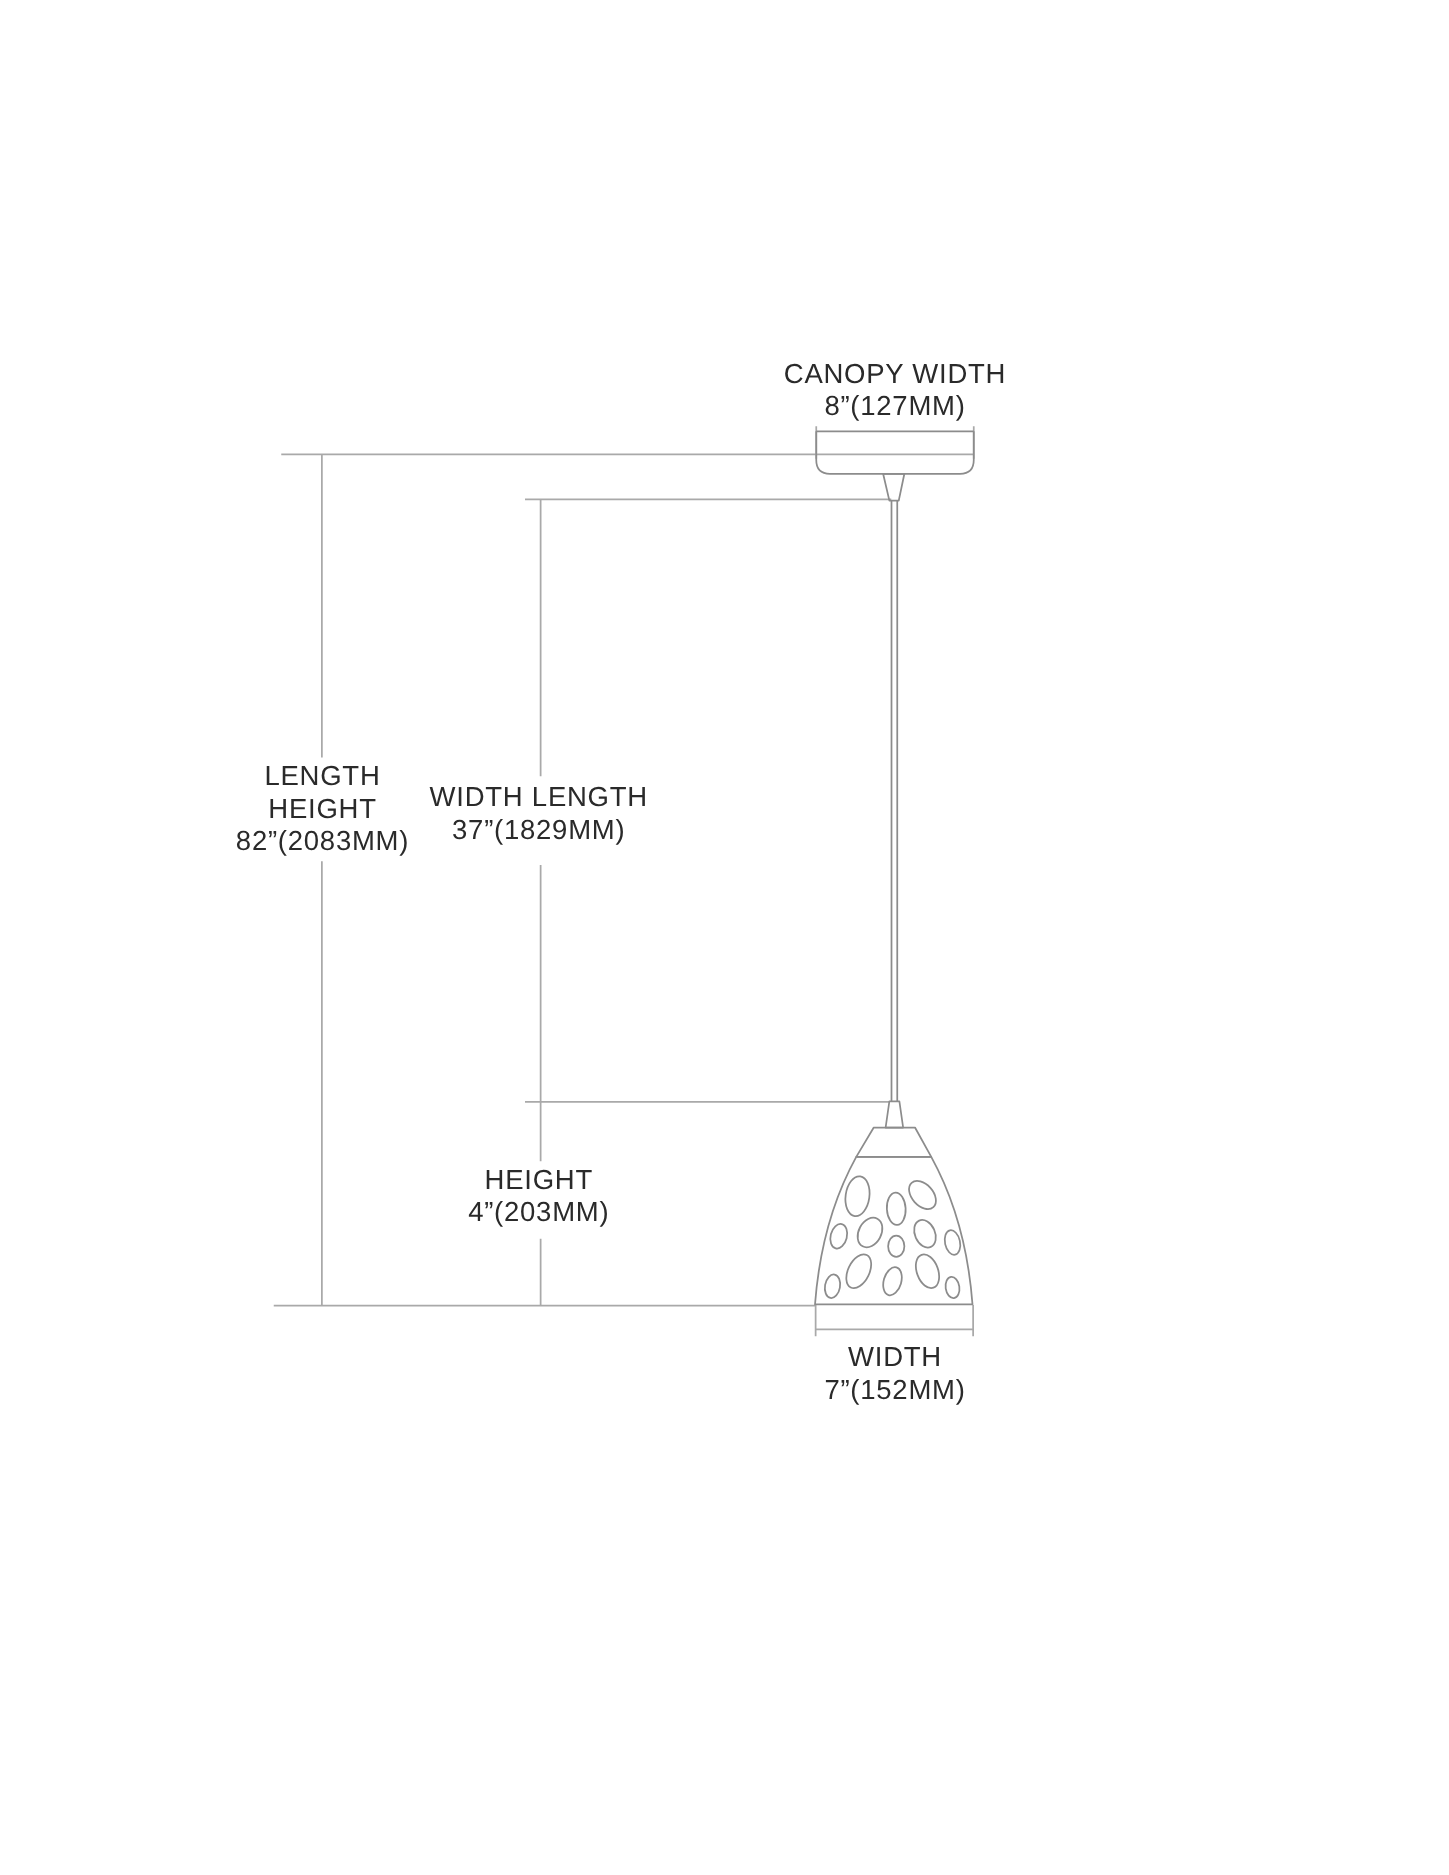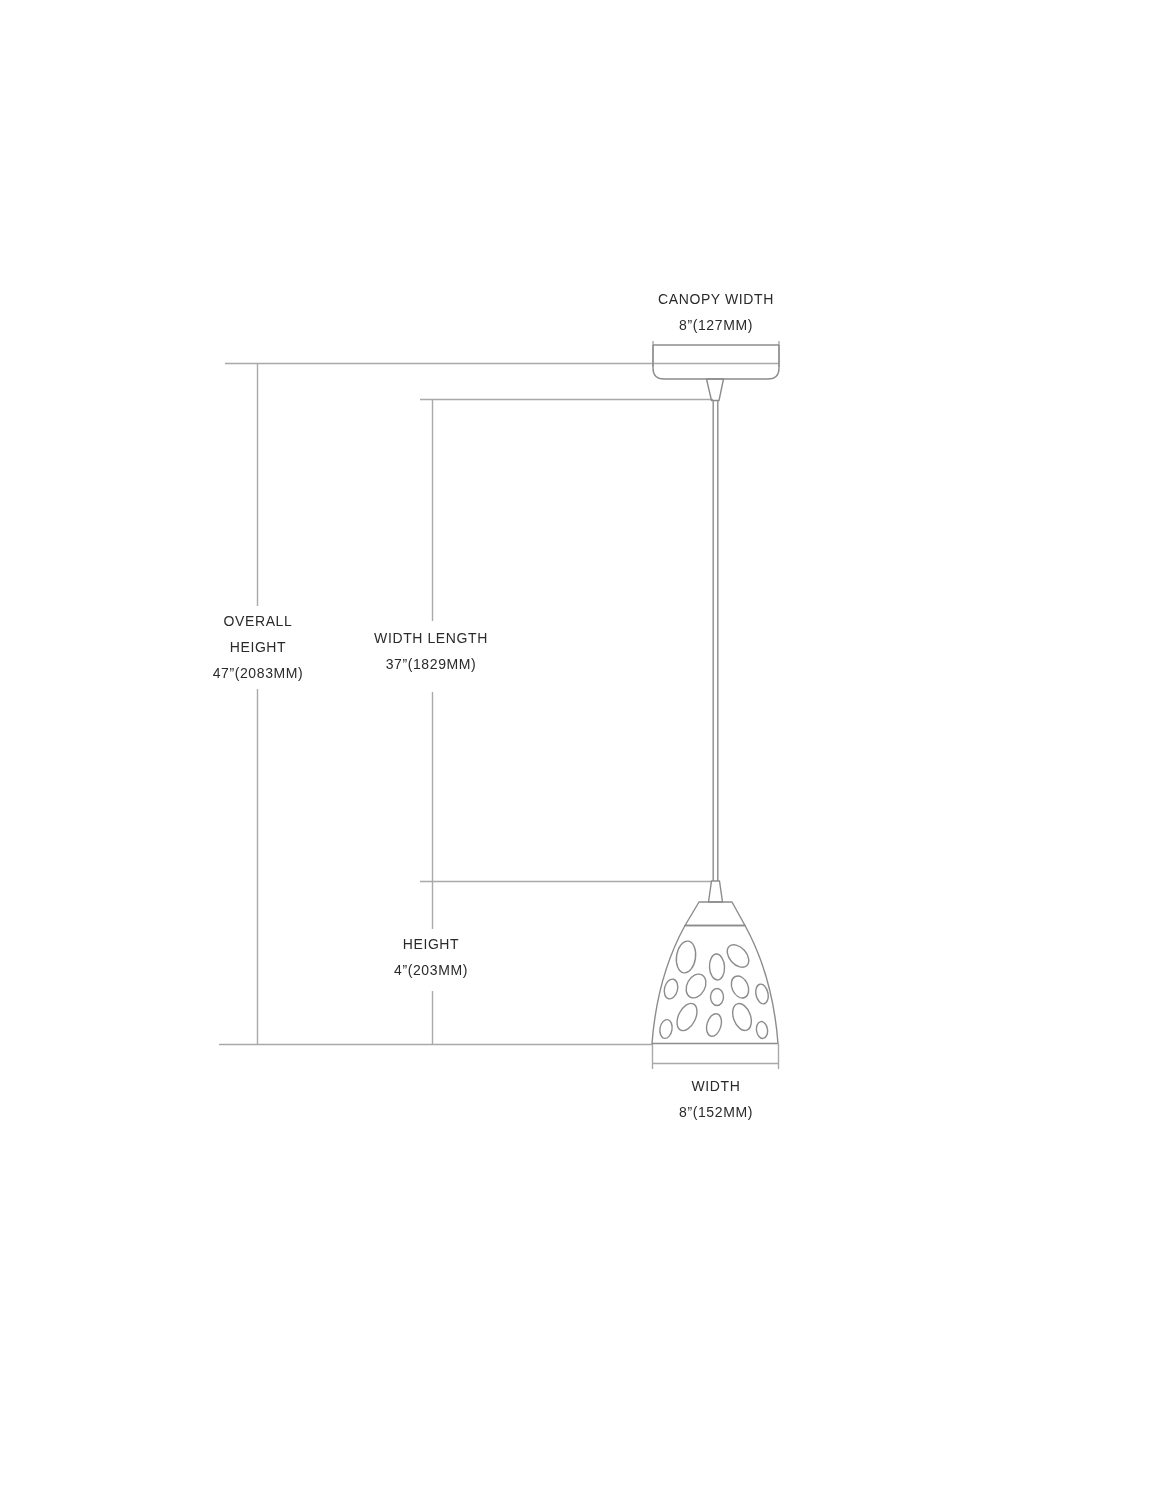--- a/index.html
+++ b/index.html
@@ -17,21 +17,21 @@
   }
   .drawing-svg {
     position: absolute;
     left: 0;
     top: 0;
   }
   .dim-label {
     position: absolute;
     transform: translateX(-50%);
     text-align: center;
-    font-size: 14px;
+    font-size: 22px;
     line-height: 26px;
     letter-spacing: 0.6px;
     color: #2a2a2a;
     white-space: nowrap;
   }
 </style>
 </head>
 <body>
 
 <div class="canvas">
@@ -82,33 +82,33 @@
       </g>
     </g>
   </svg>
 
   <div class="dim-label" style="left:716px; top:286px;">
     <div>CANOPY WIDTH</div>
     <div>8”(127MM)</div>
   </div>
 
   <div class="dim-label" style="left:258px; top:608px;">
-    <div>OVERALL</div>
+    <div>LENGTH</div>
     <div>HEIGHT</div>
-    <div>47”(2083MM)</div>
+    <div>82”(2083MM)</div>
   </div>
 
   <div class="dim-label" style="left:431px; top:625px;">
     <div>WIDTH LENGTH</div>
     <div>37”(1829MM)</div>
   </div>
 
   <div class="dim-label" style="left:431px; top:931px;">
     <div>HEIGHT</div>
     <div>4”(203MM)</div>
   </div>
 
   <div class="dim-label" style="left:716px; top:1073px;">
     <div>WIDTH</div>
-    <div>8”(152MM)</div>
+    <div>7”(152MM)</div>
   </div>
 
 </div>
 
 </body></html>

